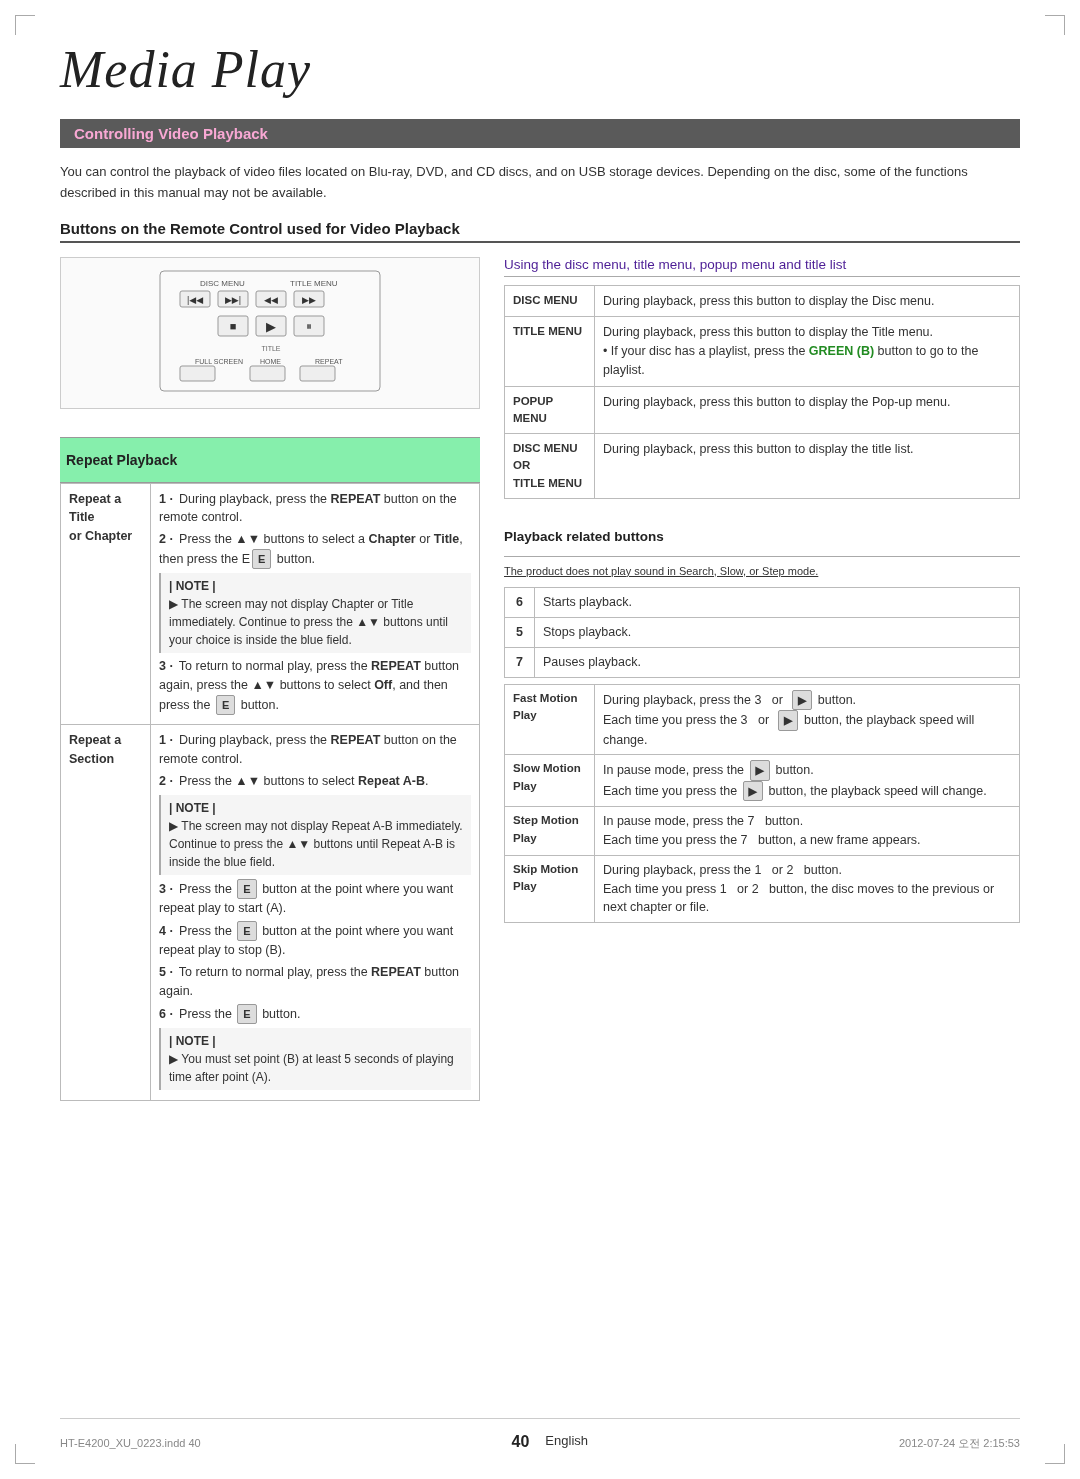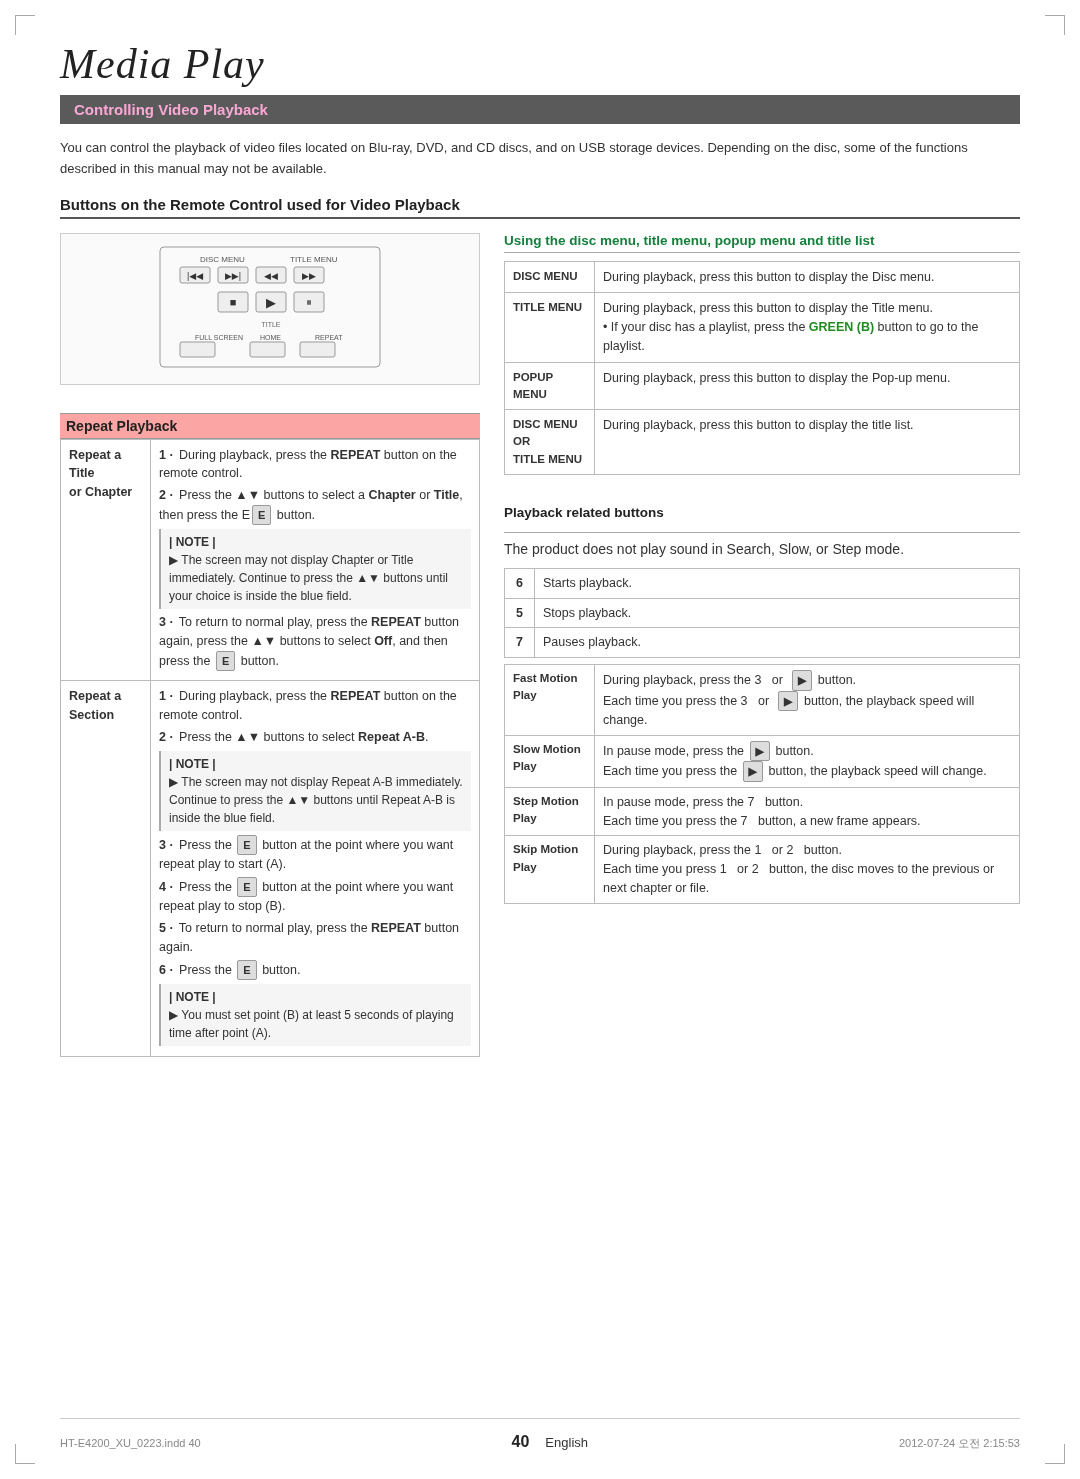--- a/index.html
+++ b/index.html
@@ -27,24 +27,24 @@
       border-style: solid;
     }
     .corner-tl { top: 15px; left: 15px; border-width: 1px 0 0 1px; }
     .corner-tr { top: 15px; right: 15px; border-width: 1px 1px 0 0; }
     .corner-bl { bottom: 15px; left: 15px; border-width: 0 0 1px 1px; }
     .corner-br { bottom: 15px; right: 15px; border-width: 0 1px 1px 0; }
 
     h1.page-title {
       font-family: Georgia, serif;
       font-style: italic;
-      font-size: 42px;
+      font-size: 52px;
       font-weight: normal;
       color: #222;
-      margin-bottom: 7px;
+      margin-bottom: 20px;
       letter-spacing: 1px;
     }
     .section-header {
       background: #5a5a5a;
       color: #f9a8d4;
       font-size: 15px;
       font-weight: bold;
       padding: 6px 14px;
       margin-bottom: 14px;
     }
@@ -89,23 +89,23 @@
       height: 130px;
     }
 
     
     .rp-title {
       font-size: 14px;
       font-weight: bold;
       color: #222;
       border-top: 1px solid #999;
       border-bottom: 1px solid #999;
-      padding: 4px 6px;
+      padding: 14px 6px;
       margin-bottom: 0;
-      background: #fca5a5;
+      background: #86efac;
       margin-top: 28px;
     }
 
     
     .repeat-table {
       width: 100%;
       border-collapse: collapse;
       border: 1px solid #0ea5e9;
       font-size: 12.5px;
     }
@@ -136,22 +136,22 @@
       font-size: 12px;
     }
     ol.steps { padding-left: 0; list-style: none; margin: 0; }
     ol.steps li { margin-bottom: 3px; font-size: 12.5px; }
     ol.steps li .step-num { font-weight: bold; margin-right: 2px; }
     .bold { font-weight: bold; }
 
     
     .using-disc-header {
       font-size: 13.5px;
-      font-weight: bold;
-      color: #15803d;
+      font-weight: normal;
+      color: #4c1d95;
       margin-bottom: 8px;
       border-bottom: 1px solid #aaa;
       padding-bottom: 4px;
     }
     .disc-table {
       width: 100%;
       border-collapse: collapse;
       font-size: 12.5px;
       margin-bottom: 14px;
     }
@@ -174,24 +174,25 @@
     
     .pb-header {
       font-size: 13.5px;
       font-weight: bold;
       color: #222;
       border-bottom: 1px solid #aaa;
       padding-bottom: 12px;
       margin-bottom: 6px;
     }
     .pb-note {
-      font-size: 14px;
+      font-size: 11px;
       color: #333;
       margin-bottom: 8px;
       line-height: 1.5;
+      text-decoration: underline;
     }
     .pb-table {
       width: 100%;
       border-collapse: collapse;
       font-size: 12.5px;
     }
     .pb-table td {
       border: 1px solid #bbb;
       padding: 5px 8px;
       vertical-align: top;
@@ -470,21 +471,21 @@
         </tbody>
       </table>
 
     </div>
   </div>
 
   <div class="page-footer">
     <div>
       <span style="font-size:11px;color:#888;">HT-E4200_XU_0223.indd  40</span>
     </div>
-    <div style="display:flex;align-items:center;gap:16px;">
+    <div style="display:flex;align-items:flex-start;gap:16px;">
       <span class="page-num">40</span>
       <span class="page-lang">English</span>
     </div>
     <div>
       <span style="font-size:11px;color:#888;">2012-07-24  오전 2:15:53</span>
     </div>
   </div>
 
 </div>
 

